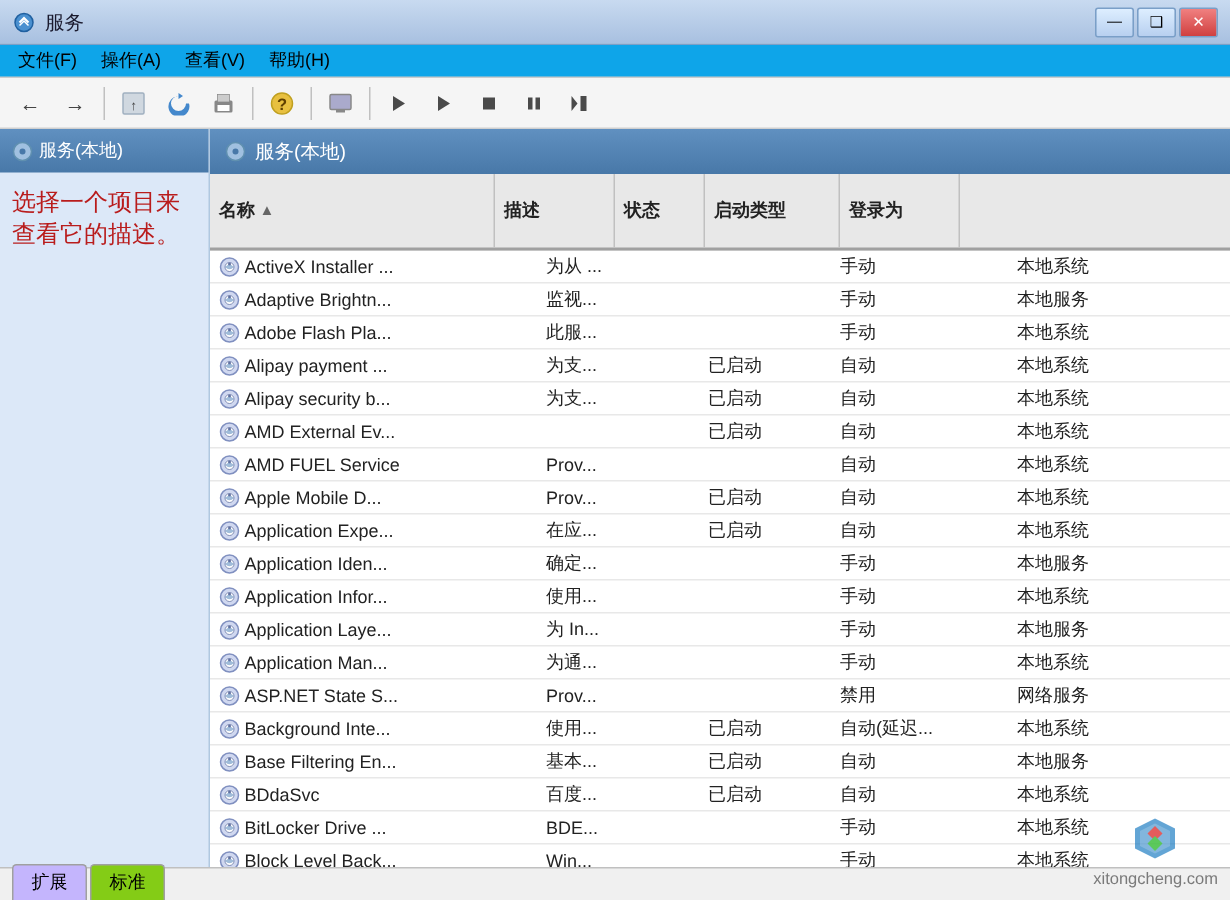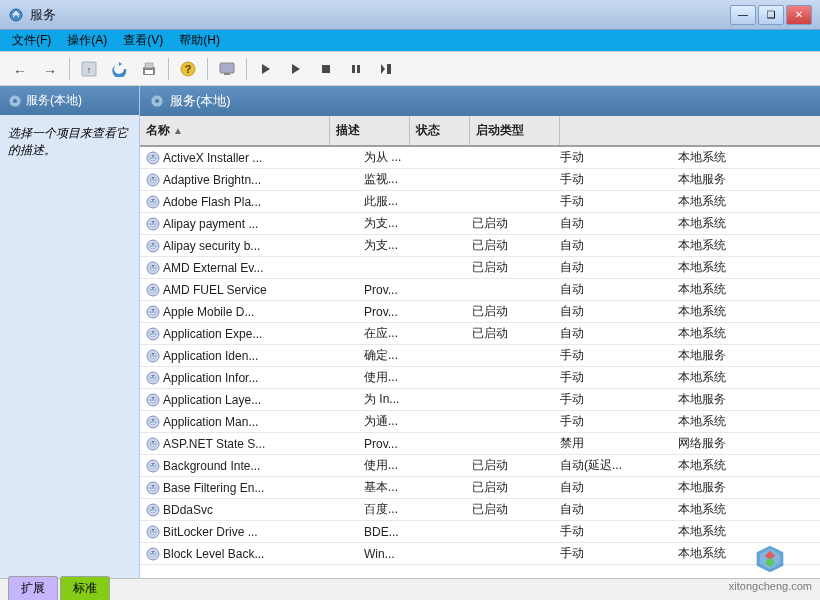--- a/index.html
+++ b/index.html
@@ -108,23 +108,22 @@
       color: white;
       padding: 6px 8px;
       font-size: 12px;
       display: flex;
       align-items: center;
       gap: 4px;
     }
     .left-panel-content {
       flex: 1;
       padding: 10px 8px;
-      font-size: 12px;
-      color: #000000;
-      font-style: italic;
+      font-size: 16px;
+      color: #b91c1c;
     }
 
     
     .right-panel {
       flex: 1;
       display: flex;
       flex-direction: column;
       background: white;
     }
     .right-panel-header {
@@ -145,21 +144,21 @@
     .table-header {
       display: grid;
       grid-template-columns: 190px 80px 60px 90px 80px 14px;
       background: #e8e8e8;
       border-bottom: 2px solid #a0a0a0;
       position: sticky;
       top: 0;
       z-index: 1;
     }
     .table-header-cell {
-      padding: 6px 6px;
+      padding: 16px 6px;
       font-size: 12px;
       font-weight: bold;
       color: #222;
       border-right: 1px solid #c0c0c0;
       cursor: pointer;
       user-select: none;
       display: flex;
       align-items: center;
       gap: 3px;
     }
@@ -351,20 +350,23 @@
         </div>
         <div class="table-header-cell">
           <span>描述</span>
         </div>
         <div class="table-header-cell">
           <span>状态</span>
         </div>
         <div class="table-header-cell">
           <span>启动类型</span>
         </div>
+        <div class="table-header-cell">
+          <span>登录为</span>
+        </div>
       </div>
 
       <div id="table-body">
           <div class="table-row">
             <div class="table-cell">
               <svg class="svc-icon-svg" viewBox="0 0 14 14" xmlns="http://www.w3.org/2000/svg">
         <circle cx="7" cy="7" r="6" fill="#d0d8f0" stroke="#8090c0" stroke-width="1"></circle>
         <circle cx="7" cy="7" r="3" fill="white" stroke="#6070a0" stroke-width="0.5"></circle>
         <circle cx="7" cy="5" r="1" fill="#6070a0"></circle>
         <path d="M4 7 Q7 4 10 7 Q7 10 4 7" fill="#6090c0" opacity="0.6"></path>

